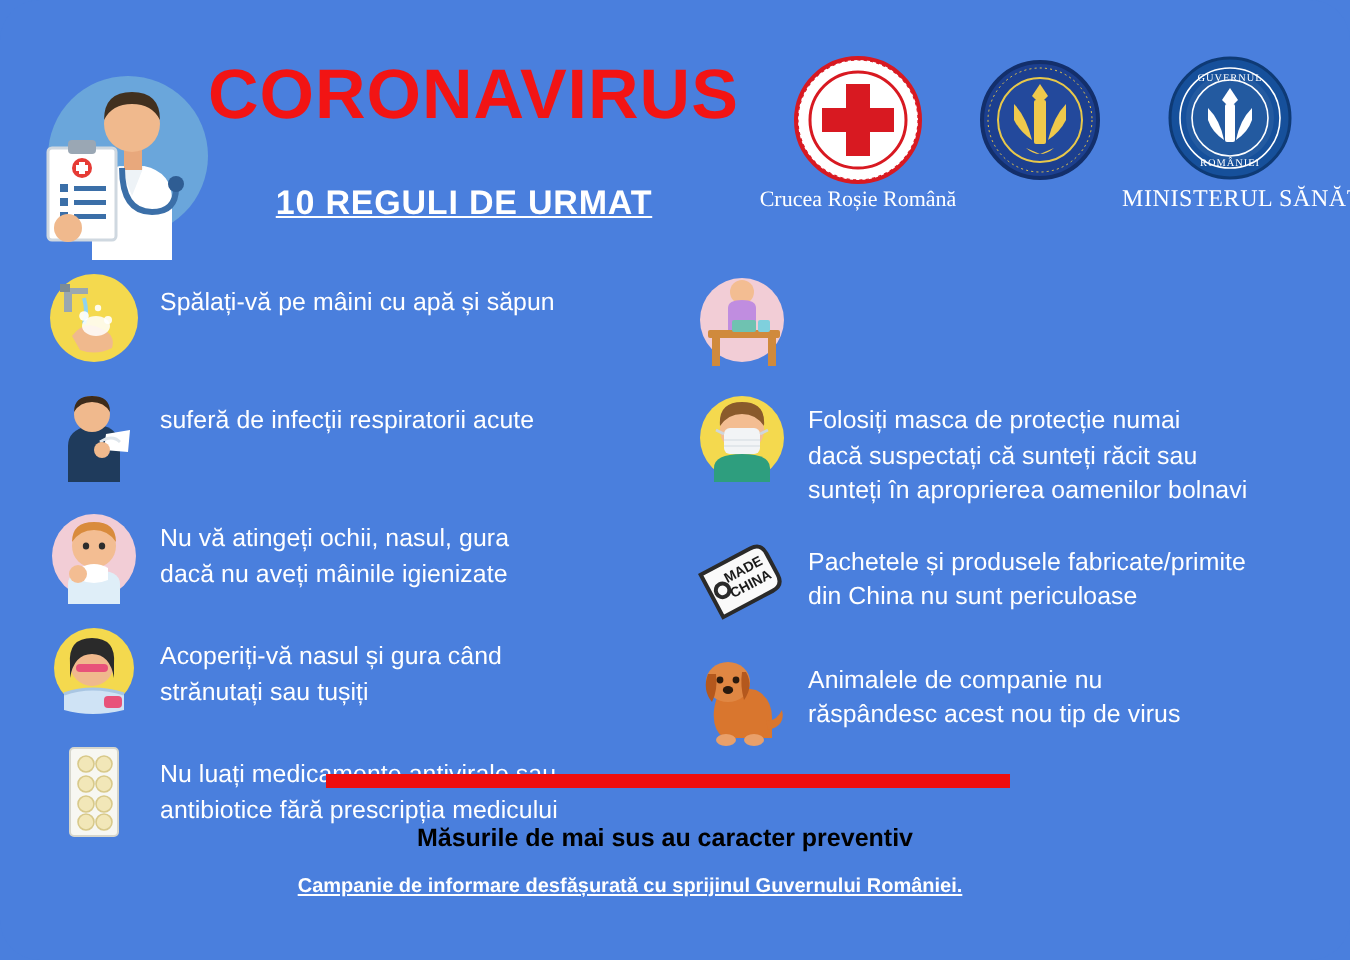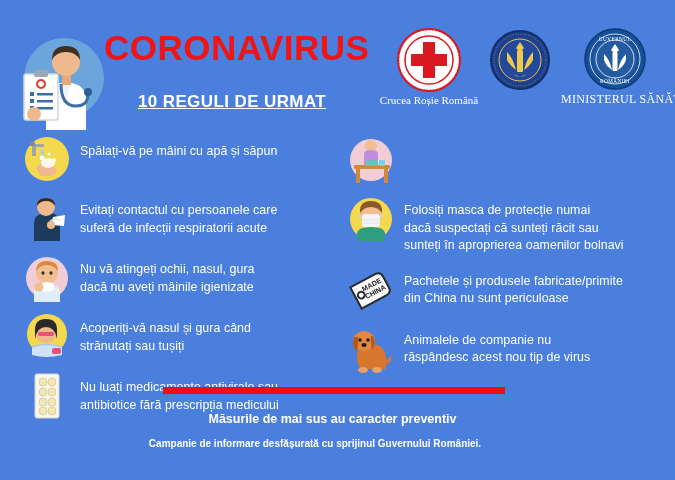--- a/index.html
+++ b/index.html
@@ -100,32 +100,33 @@
     position: absolute;
     left: 163px; top: 387px;
     width: 342px; height: 7px;
     background: #ee0e0e;
   }
   .footer-main {
     position: absolute;
     left: 0; top: 412px;
     width: 665px;
     text-align: center;
-    color: #ffffff;
+    color: #000000;
     font-size: 12.5px;
     font-weight: bold;
   }
   .footer-sub {
     position: absolute;
     left: 0; top: 438px;
     width: 630px;
     text-align: center;
     color: #ffffff;
     font-size: 10px;
     font-weight: bold;
+    text-decoration: underline;
   }
 
   svg { display: block; overflow: visible; }
 </style>
 </head>
 <body>
 
 <div id="poster">
 
   <div class="doctor-art">
@@ -244,21 +245,20 @@
         <svg width="50" height="48" viewBox="0 0 50 48">
           <path d="M12 46 L12 28 Q12 20 22 18 L30 18 Q38 20 38 30 L38 46 Z" fill="#1f3b5c"></path>
           <circle cx="24" cy="12" r="9" fill="#f0b98d"></circle>
           <path d="M15 11 Q15 3 24 3 Q33 3 33 11 Q30 6 24 6 Q18 6 15 11 Z" fill="#3d2b1a"></path>
           <path d="M31 22 L43 20 L42 31 L30 30 Z" fill="#ffffff"></path>
           <path d="M28 26 Q34 22 38 26" stroke="#dfe6ec" stroke-width="1.4" fill="none"></path>
           <circle cx="29" cy="30" r="4" fill="#f0b98d"></circle>
         </svg>
       </div>
       <div class="rule-text">
-        <div>Evitați contactul cu persoanele care</div>
         <div>suferă de infecții respiratorii acute</div>
       </div>
     </div>
 
     <div class="rule">
       <div class="rule-icon">
         <svg width="50" height="48" viewBox="0 0 50 48">
           <circle cx="25" cy="24" r="21" fill="#f2cdd6"></circle>
           <path d="M12 48 L12 38 Q12 31 25 31 Q38 31 38 38 L38 48 Z" fill="#dfeef8"></path>
           <circle cx="25" cy="19" r="11" fill="#f3bd92"></circle>

